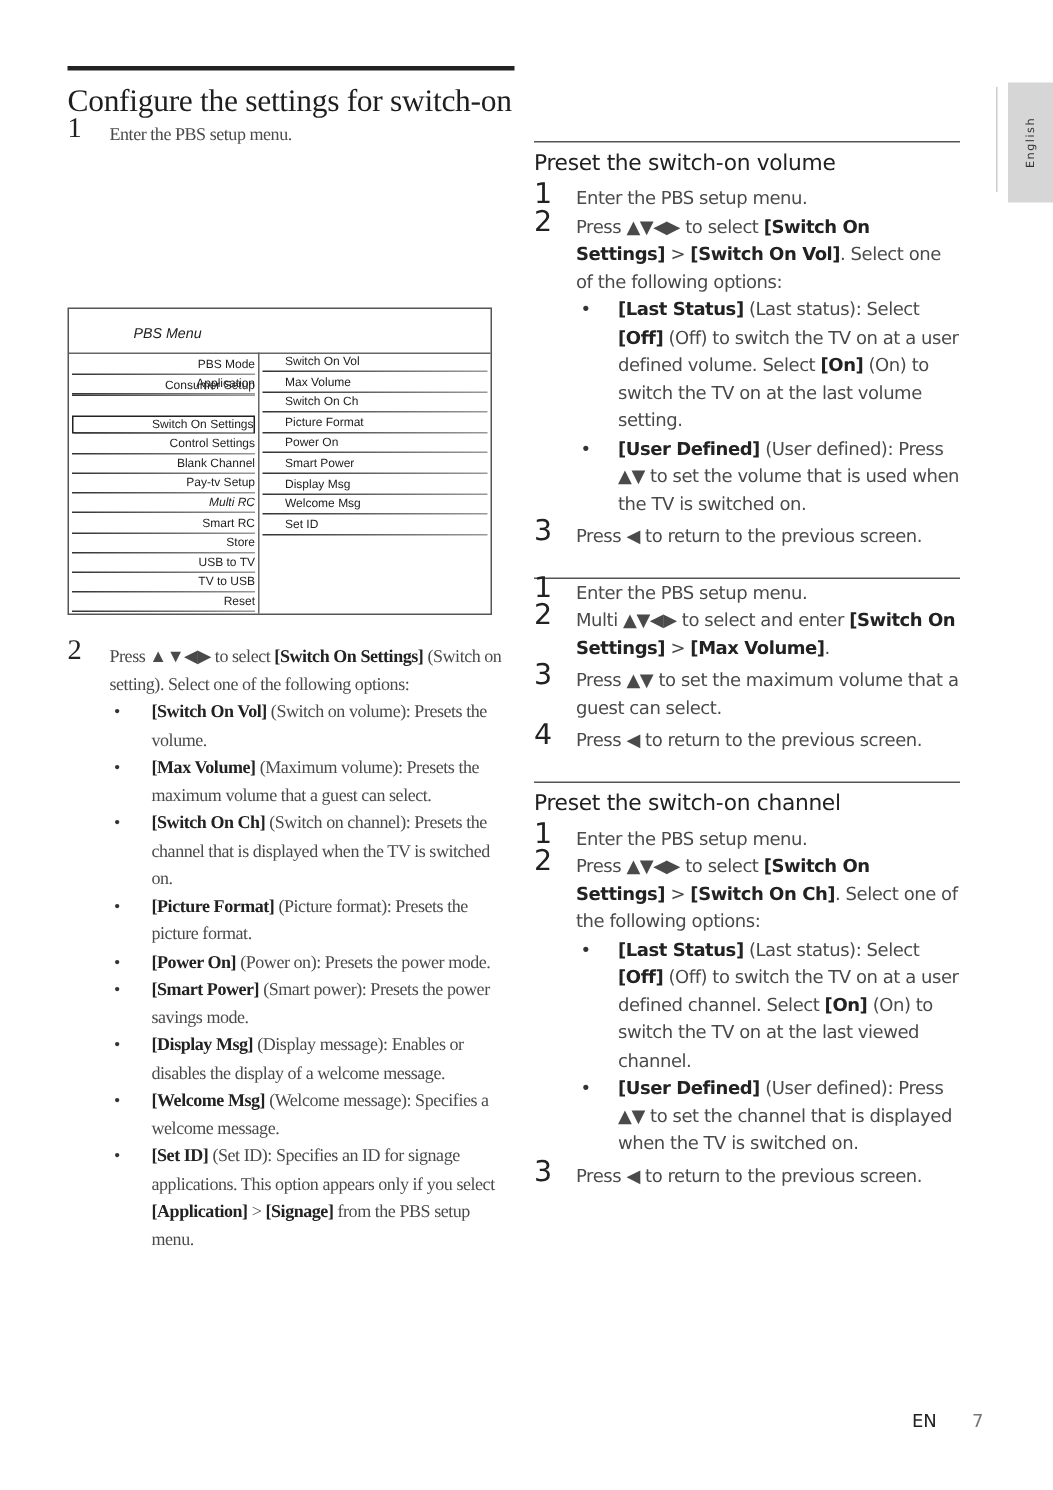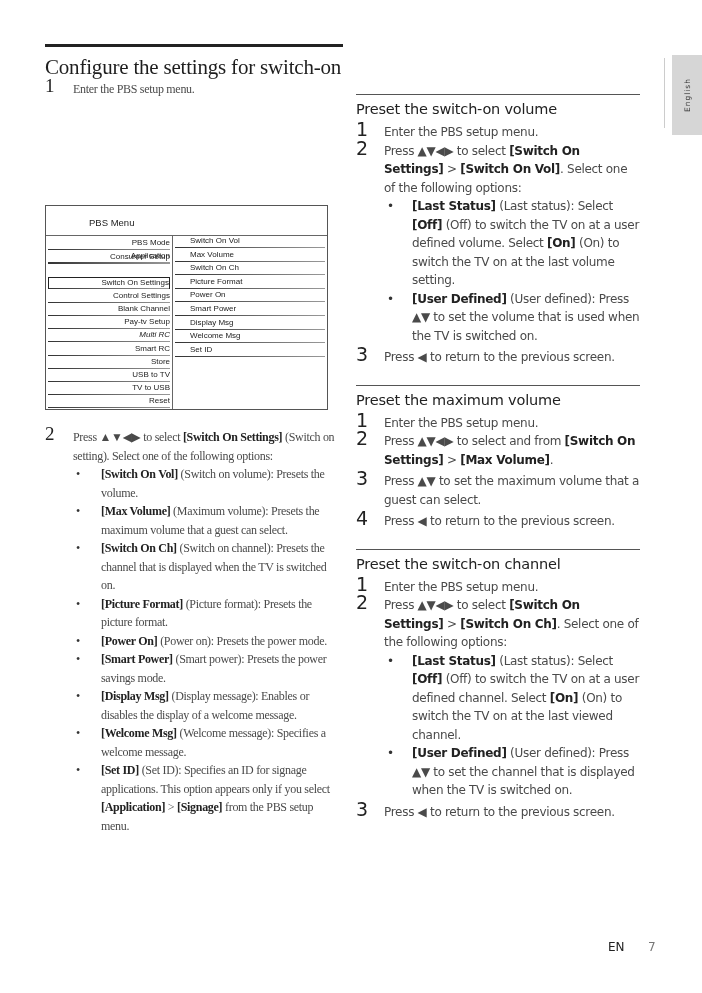--- a/index.html
+++ b/index.html
@@ -16,21 +16,21 @@
   .step .num { position: absolute; left: 0; top: -3px; font-size: 19px; color: #222; font-weight: normal; }
   .step b { color: #222; font-weight: bold; }
   .bullets { list-style: none; margin: 0; padding: 0; }
   .bullets li { position: relative; padding-left: 28px; }
   .bullets li .dot { position: absolute; left: 3px; top: 0; color: #333; }
   .sec-rule { height: 1px; background: #555; }
   .h2 { font-size: 14.5px; line-height: 20px; color: #222; margin: 4px 0 4px 0; font-weight: normal; letter-spacing: -0.2px; }
 
   
   .pbs-box { position: absolute; left: 45px; top: 205px; width: 283px; height: 205px; border: 1px solid #555; box-sizing: border-box; font-family: "Liberation Sans", sans-serif; color: #222; }
-  .pbs-title { position: absolute; left: 43px; top: 11px; font-size: 9.5px; }
+  .pbs-title { position: absolute; left: 43px; top: 11px; font-size: 9.5px; font-style: italic; }
   .pbs-divider { position: absolute; left: 0; right: 0; top: 29px; height: 1px; background: #666; }
   .pbs-vline { position: absolute; left: 126px; top: 29px; bottom: 0; width: 1px; background: #666; }
   .pbs-left-item { position: absolute; left: 2px; width: 122px; height: 12px; font-size: 8px; line-height: 12px; padding-left: 20px; box-sizing: border-box; text-align: right; }
   .pbs-left-item::after { content: ""; position: absolute; left: 0; right: 0; bottom: -1px; height: 1px; background: linear-gradient(90deg,#333,#999); }
   .pbs-left-item.selected { border: 1px solid #222; line-height: 10px; }
   .pbs-right-item { position: absolute; left: 129px; width: 150px; height: 12px; font-size: 8px; line-height: 12px; padding-left: 15px; box-sizing: border-box; }
   .pbs-right-item::after { content: ""; position: absolute; left: 0; right: 0; bottom: -1px; height: 1px; background: linear-gradient(90deg,#333,#999); }
 
   .lang-tab { position: absolute; left: 672px; top: 55px; width: 30px; height: 80px; background: #d6d6d6; }
   .lang-tab span { position: absolute; left: 50%; top: 50%; transform: translate(-50%,-50%) rotate(-90deg); font-size: 7.5px; letter-spacing: 1px; color: #333; white-space: nowrap; }
@@ -111,23 +111,22 @@
   <div class="step"><span class="num">1</span><span>Enter the PBS setup menu.</span></div>
   <div class="step"><span class="num">2</span><span>Press ▲▼◀▶ to select </span><b>[Switch On Settings]</b><span> &gt; </span><b>[Switch On Vol]</b><span>. Select one of the following options:</span>
     <ul class="bullets">
       <li><span class="dot">•</span><b>[Last Status]</b><span> (Last status): Select </span><b>[Off]</b><span> (Off) to switch the TV on at a user defined volume. Select </span><b>[On]</b><span> (On) to switch the TV on at the last volume setting.</span></li>
       <li><span class="dot">•</span><b>[User Defined]</b><span> (User defined): Press ▲▼ to set the volume that is used when the TV is switched on.</span></li>
     </ul>
   </div>
   <div class="step" style="margin-top:3px;"><span class="num">3</span><span>Press ◀ to return to the previous screen.</span></div>
 
   <div class="sec-rule" style="margin-top:18px;"></div>
-  <h2 class="h2">Preset the maximum volume</h2>
   <div class="step"><span class="num">1</span><span>Enter the PBS setup menu.</span></div>
-  <div class="step"><span class="num">2</span><span>Press ▲▼◀▶ to select and from </span><b>[Switch On Settings]</b><span> &gt; </span><b>[Max Volume]</b><span>.</span></div>
+  <div class="step"><span class="num">2</span><span>Multi ▲▼◀▶ to select and enter </span><b>[Switch On Settings]</b><span> &gt; </span><b>[Max Volume]</b><span>.</span></div>
   <div class="step" style="margin-top:3px;"><span class="num">3</span><span>Press ▲▼ to set the maximum volume that a guest can select.</span></div>
   <div class="step" style="margin-top:3px;"><span class="num">4</span><span>Press ◀ to return to the previous screen.</span></div>
 
   <div class="sec-rule" style="margin-top:18px;"></div>
   <h2 class="h2">Preset the switch-on channel</h2>
   <div class="step"><span class="num">1</span><span>Enter the PBS setup menu.</span></div>
   <div class="step"><span class="num">2</span><span>Press ▲▼◀▶ to select </span><b>[Switch On Settings]</b><span> &gt; </span><b>[Switch On Ch]</b><span>. Select one of the following options:</span>
     <ul class="bullets">
       <li><span class="dot">•</span><b>[Last Status]</b><span> (Last status): Select </span><b>[Off]</b><span> (Off) to switch the TV on at a user defined channel. Select </span><b>[On]</b><span> (On) to switch the TV on at the last viewed channel.</span></li>
       <li><span class="dot">•</span><b>[User Defined]</b><span> (User defined): Press ▲▼ to set the channel that is displayed when the TV is switched on.</span></li>

